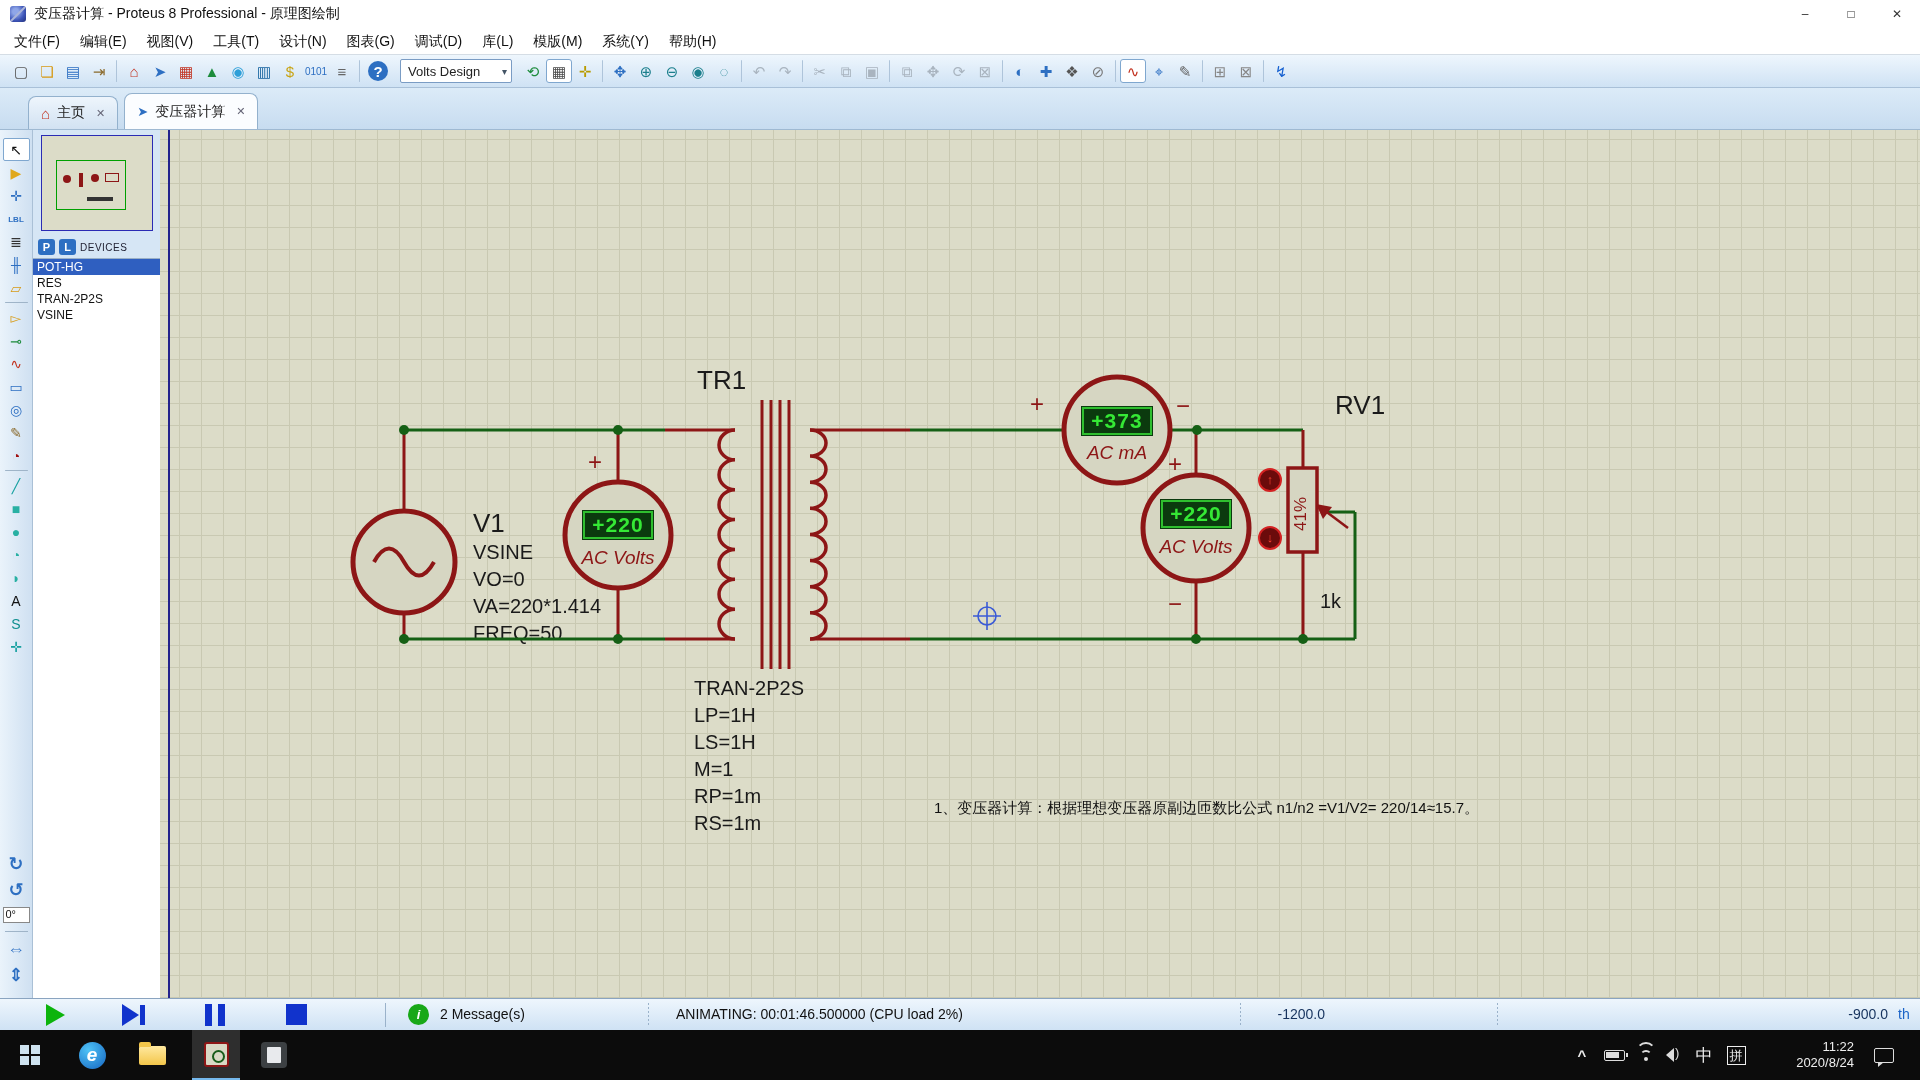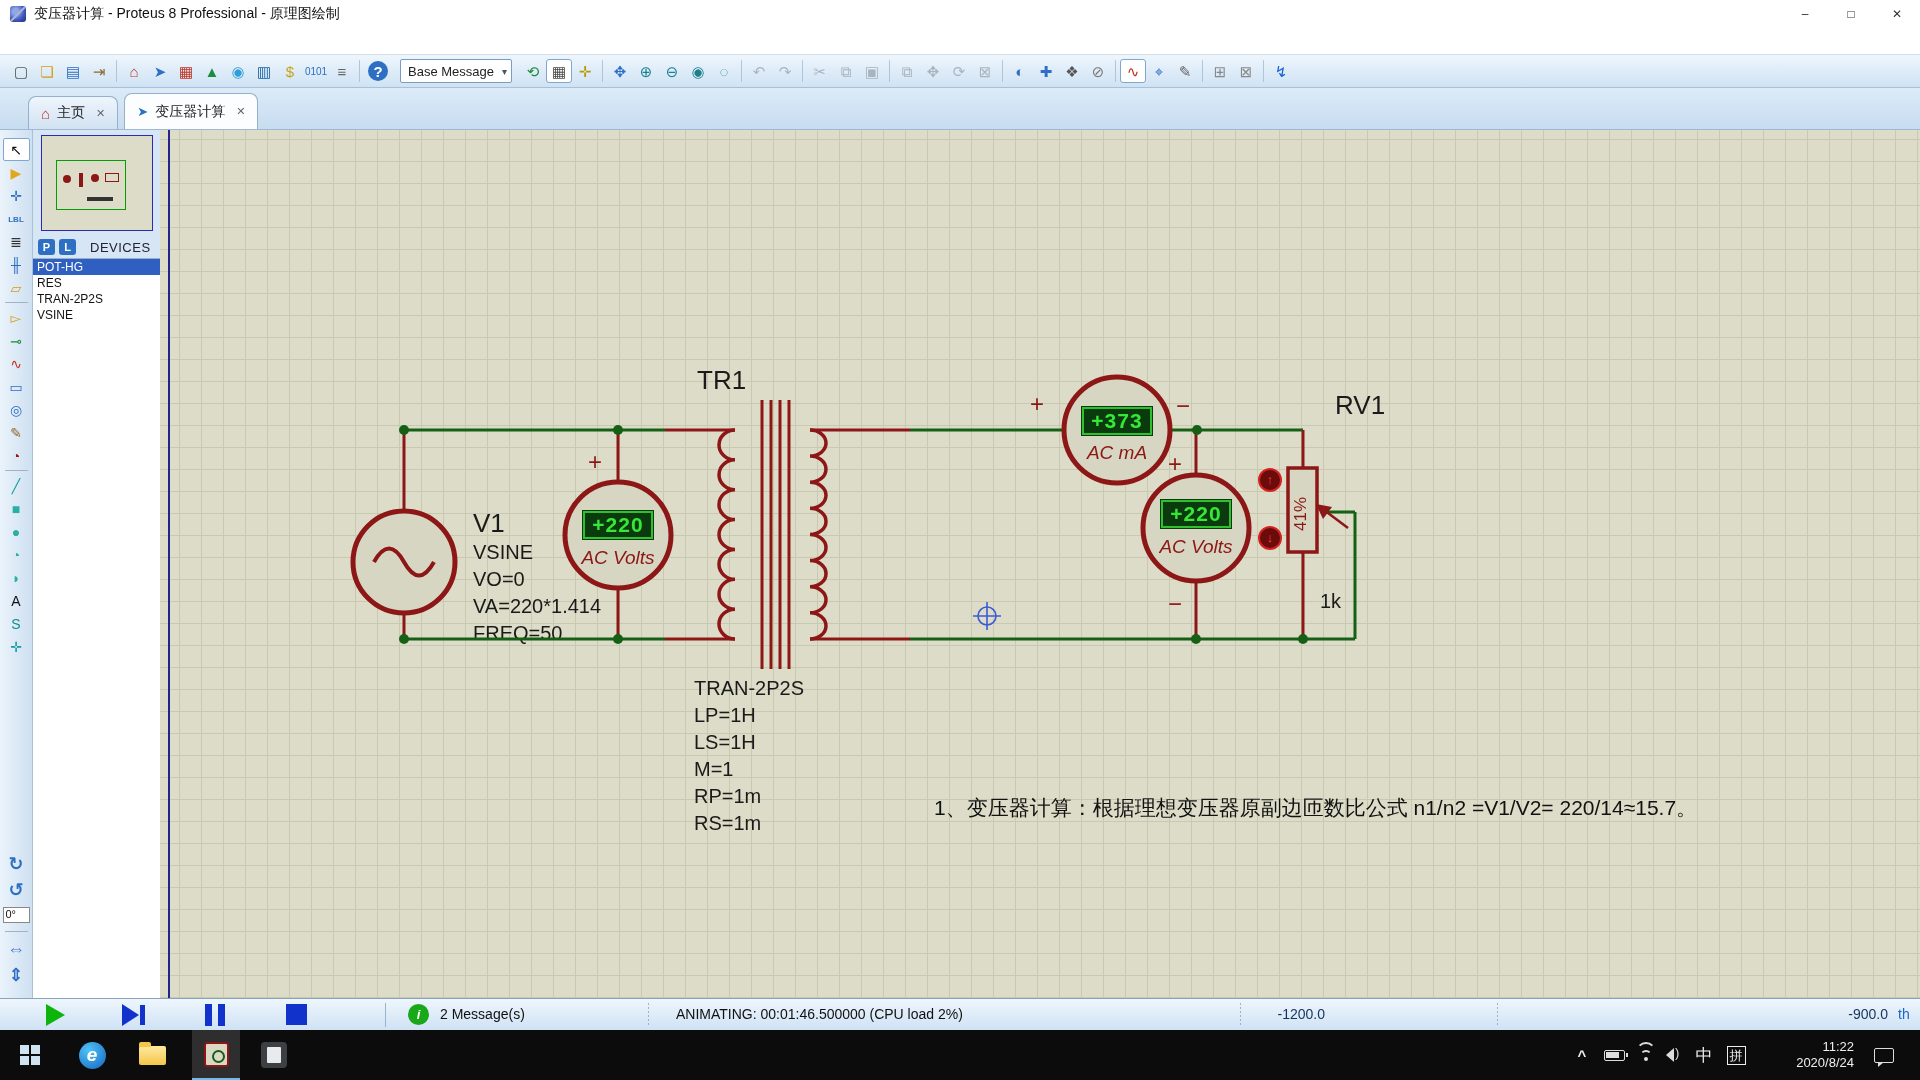--- a/index.html
+++ b/index.html
@@ -61,21 +61,21 @@
   .ori-div{width:23px;height:1px;background:#9fb4c8;margin:4px 0}
 
   
   #devpanel{position:absolute;left:33px;top:130px;width:127px;height:868px;background:#d6e6f5}
   #overview{position:absolute;left:8px;top:5px;width:112px;height:96px;background:#dcdcc8;border:1px solid #2b2bb4}
   #ov-green{position:absolute;left:14px;top:24px;width:70px;height:50px;border:1px solid #00a000}
   .ov-mark{position:absolute;background:#8d1616}
   #ov-bar{position:absolute;left:30px;top:36px;width:26px;height:4px;background:#333}
   #dev-head{position:absolute;left:0;top:106px;width:127px;height:22px;display:flex;align-items:center;padding-left:5px}
   .pl-btn{width:17px;height:16px;background:#2d6fc2;color:#fff;font-size:11px;font-weight:bold;text-align:center;line-height:16px;border-radius:3px;margin-right:4px}
-  #dev-title{font-size:13px;color:#223;margin-left:10px;letter-spacing:.5px}
+  #dev-title{font-size:10px;color:#223;letter-spacing:.5px}
   #dev-list{position:absolute;left:0;top:128px;width:127px;bottom:0;background:#fff;border-top:1px solid #9ab0c6}
   .dev-row{height:16px;line-height:16px;font-size:12px;color:#111;padding-left:4px;white-space:nowrap}
   .dev-row.selected{background:#2f5fc0;color:#fff}
 
   
   #canvas{position:absolute;left:160px;top:130px;width:1760px;height:868px;background:#dcdcc8;overflow:hidden;
     background-image:linear-gradient(#c9c9b2 1px,transparent 1px),linear-gradient(90deg,#c9c9b2 1px,transparent 1px);
     background-size:22px 22px;background-position:-3px -13px}
   #sheet-edge{position:absolute;left:8px;top:0;width:2px;height:868px;background:#23238c}
   #lab-layer{position:absolute;left:0;top:0;width:1760px;height:868px;z-index:1}
@@ -85,21 +85,21 @@
   .ref{font-size:26px}
   .plist div{font-size:20px;line-height:27px}
   .lcd{position:absolute;width:70px;height:28px;background:#0b3a0e;border:2px solid #2fbf2f;outline:1px solid #0b3a0e;
     color:#35e835;font-size:21px;font-weight:bold;text-align:center;line-height:24px;letter-spacing:1px}
   .meter-unit{position:absolute;width:100px;text-align:center;font-style:italic;font-size:19px;color:#8d1616}
   .sign{position:absolute;font-size:24px;color:#8d1616;font-weight:400}
   .pot-btn{position:absolute;width:24px;height:24px;border-radius:50%;background:#6b0b0b;border:2px solid #d42222;
     color:#ff4433;font-size:13px;font-weight:bold;text-align:center;line-height:20px}
   #pot-percent{position:absolute;left:1109px;top:374px;width:64px;text-align:center;font-size:17px;color:#8d1616;
     transform:rotate(-90deg)}
-  #notes{position:absolute;left:774px;top:664px;font-size:21px;line-height:27px;color:#111;white-space:nowrap}
+  #notes{position:absolute;left:774px;top:664px;font-size:15px;line-height:27px;color:#111;white-space:nowrap}
 
   
   #statusbar{position:absolute;left:0;top:998px;width:1920px;height:32px;
     background:linear-gradient(#eef6fd,#cfe2f4);border-top:1px solid #8aa4c0;font-size:14px;color:#111}
   .sb-div{position:absolute;top:4px;width:1px;height:24px;background:#9ab2ca}
   .sb-dot{position:absolute;top:4px;width:1px;height:24px;background:repeating-linear-gradient(#9ab2ca 0 2px,transparent 2px 4px)}
   #btn-play{position:absolute;left:46px;top:5px;width:0;height:0;border-left:19px solid #0cb40c;border-top:11px solid transparent;border-bottom:11px solid transparent}
   #btn-step{position:absolute;left:122px;top:5px;width:0;height:0;border-left:17px solid #1133cc;border-top:11px solid transparent;border-bottom:11px solid transparent}
   #btn-step::after{content:"";position:absolute;left:1px;top:-10px;width:5px;height:20px;background:#1133cc}
   #btn-pause{position:absolute;left:205px;top:5px;width:20px;height:22px}
@@ -165,20 +165,34 @@
   <div id="titlebar">
     <div id="app-icon"></div>
     <div id="title-text">变压器计算 - Proteus 8 Professional - 原理图绘制</div>
     <div id="win-controls">
       <div class="win-btn">–</div>
       <div class="win-btn">□</div>
       <div class="win-btn">✕</div>
     </div>
   </div>
 
+  <div id="menubar">
+
+  <div class="menu-item">文件(F)</div>
+      <div class="menu-item">编辑(E)</div>
+      <div class="menu-item">视图(V)</div>
+      <div class="menu-item">工具(T)</div>
+      <div class="menu-item">设计(N)</div>
+      <div class="menu-item">图表(G)</div>
+      <div class="menu-item">调试(D)</div>
+      <div class="menu-item">库(L)</div>
+      <div class="menu-item">模版(M)</div>
+      <div class="menu-item">系统(Y)</div>
+      <div class="menu-item">帮助(H)</div>
+    </div>
 
   <div id="toolbar">
     <div style="display:flex;align-items:center">
 
     <span class="ti" style="color: rgb(90, 90, 90);">▢</span>
         <span class="ti" style="color: rgb(215, 155, 24);">❏</span>
         <span class="ti" style="color: rgb(45, 111, 194);">▤</span>
         <span class="ti" style="color: rgb(139, 107, 46);">⇥</span>
         <span class="ti tbdiv"></span>
         <span class="ti" style="color: rgb(194, 51, 33);">⌂</span>
@@ -187,21 +201,21 @@
         <span class="ti" style="color: rgb(29, 140, 60);">▲</span>
         <span class="ti" style="color: rgb(45, 159, 216);">◉</span>
         <span class="ti" style="color: rgb(20, 98, 158);">▥</span>
         <span class="ti" style="color: rgb(200, 164, 21);">$</span>
         <span class="ti tiny" style="color: rgb(45, 111, 194);">0101</span>
         <span class="ti" style="color: rgb(102, 102, 102);">≡</span>
         <span class="ti tbdiv"></span>
         <span class="ti round" style="color: rgb(255, 255, 255); background: rgb(45, 111, 194);">?</span>
       </div>
     <div id="design-select">
-      <span class="sel-label">Base Message</span>
+      <span class="sel-label">Volts Design</span>
       <span class="chev">▾</span>
     </div>
     <div style="display:flex;align-items:center">
 
     <span class="ti" style="color: rgb(29, 140, 60);">⟲</span>
         <span class="ti pressed" style="color: rgb(74, 74, 74);">▦</span>
         <span class="ti" style="color: rgb(184, 155, 0);">✛</span>
         <span class="ti tbdiv"></span>
         <span class="ti" style="color: rgb(45, 111, 194);">✥</span>
         <span class="ti" style="color: rgb(27, 127, 140);">⊕</span>

